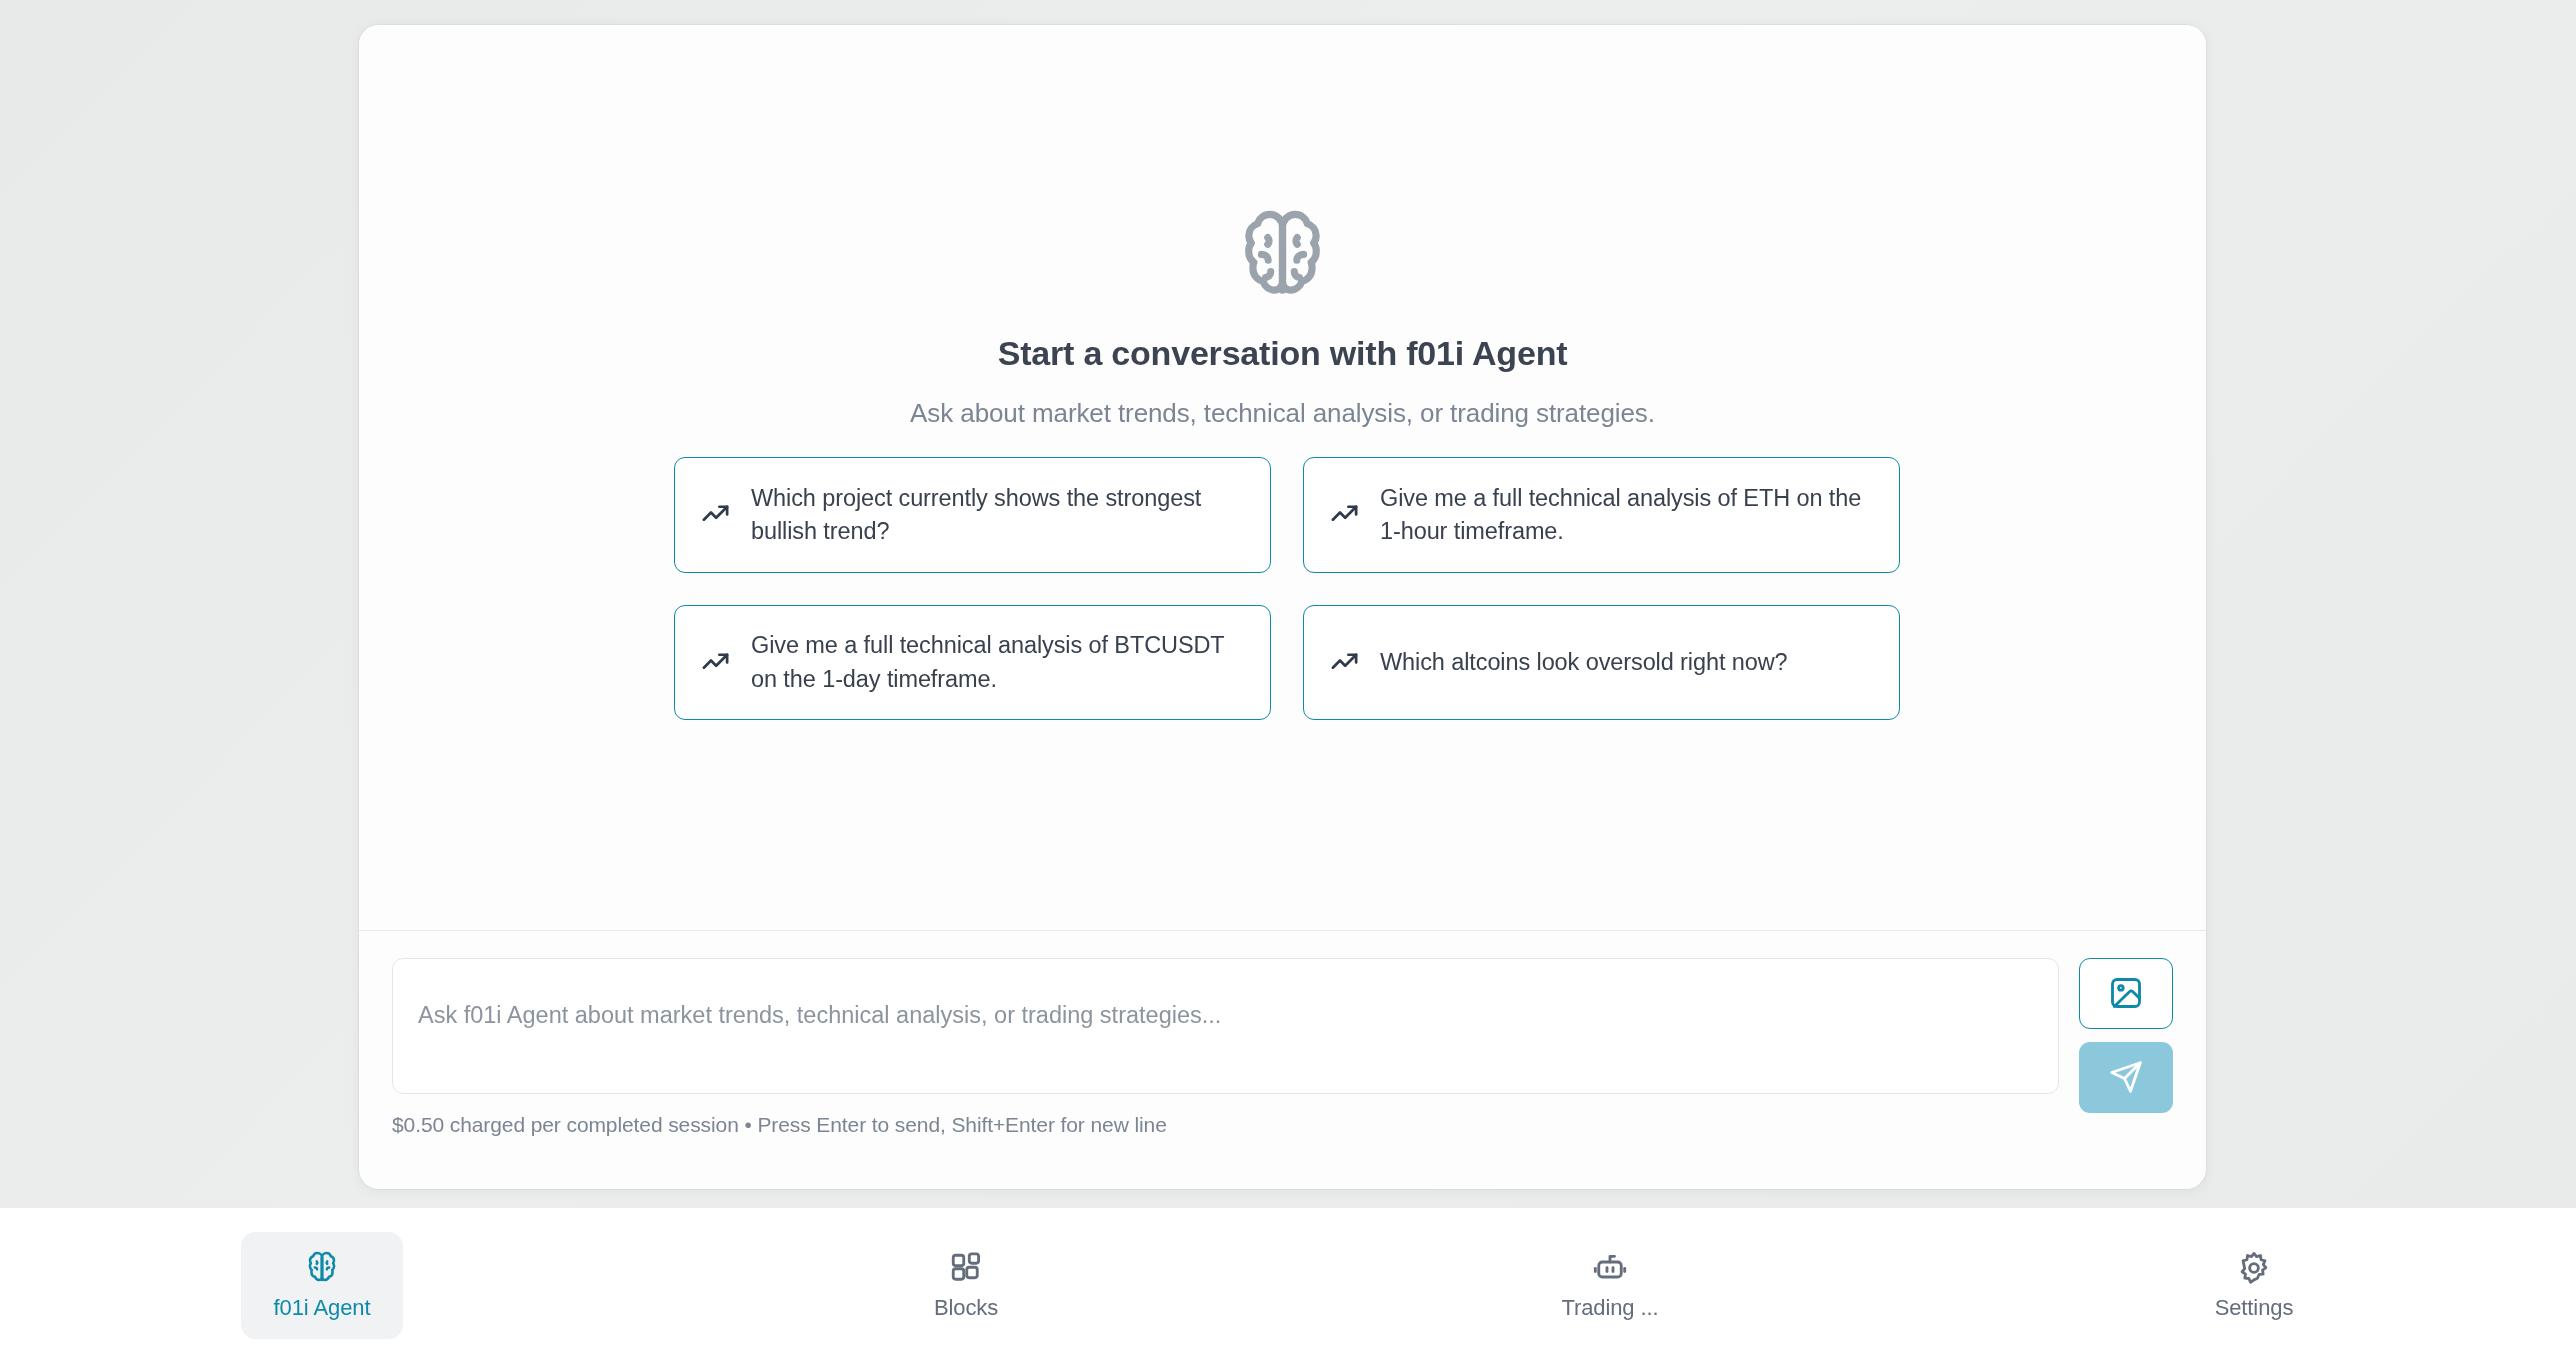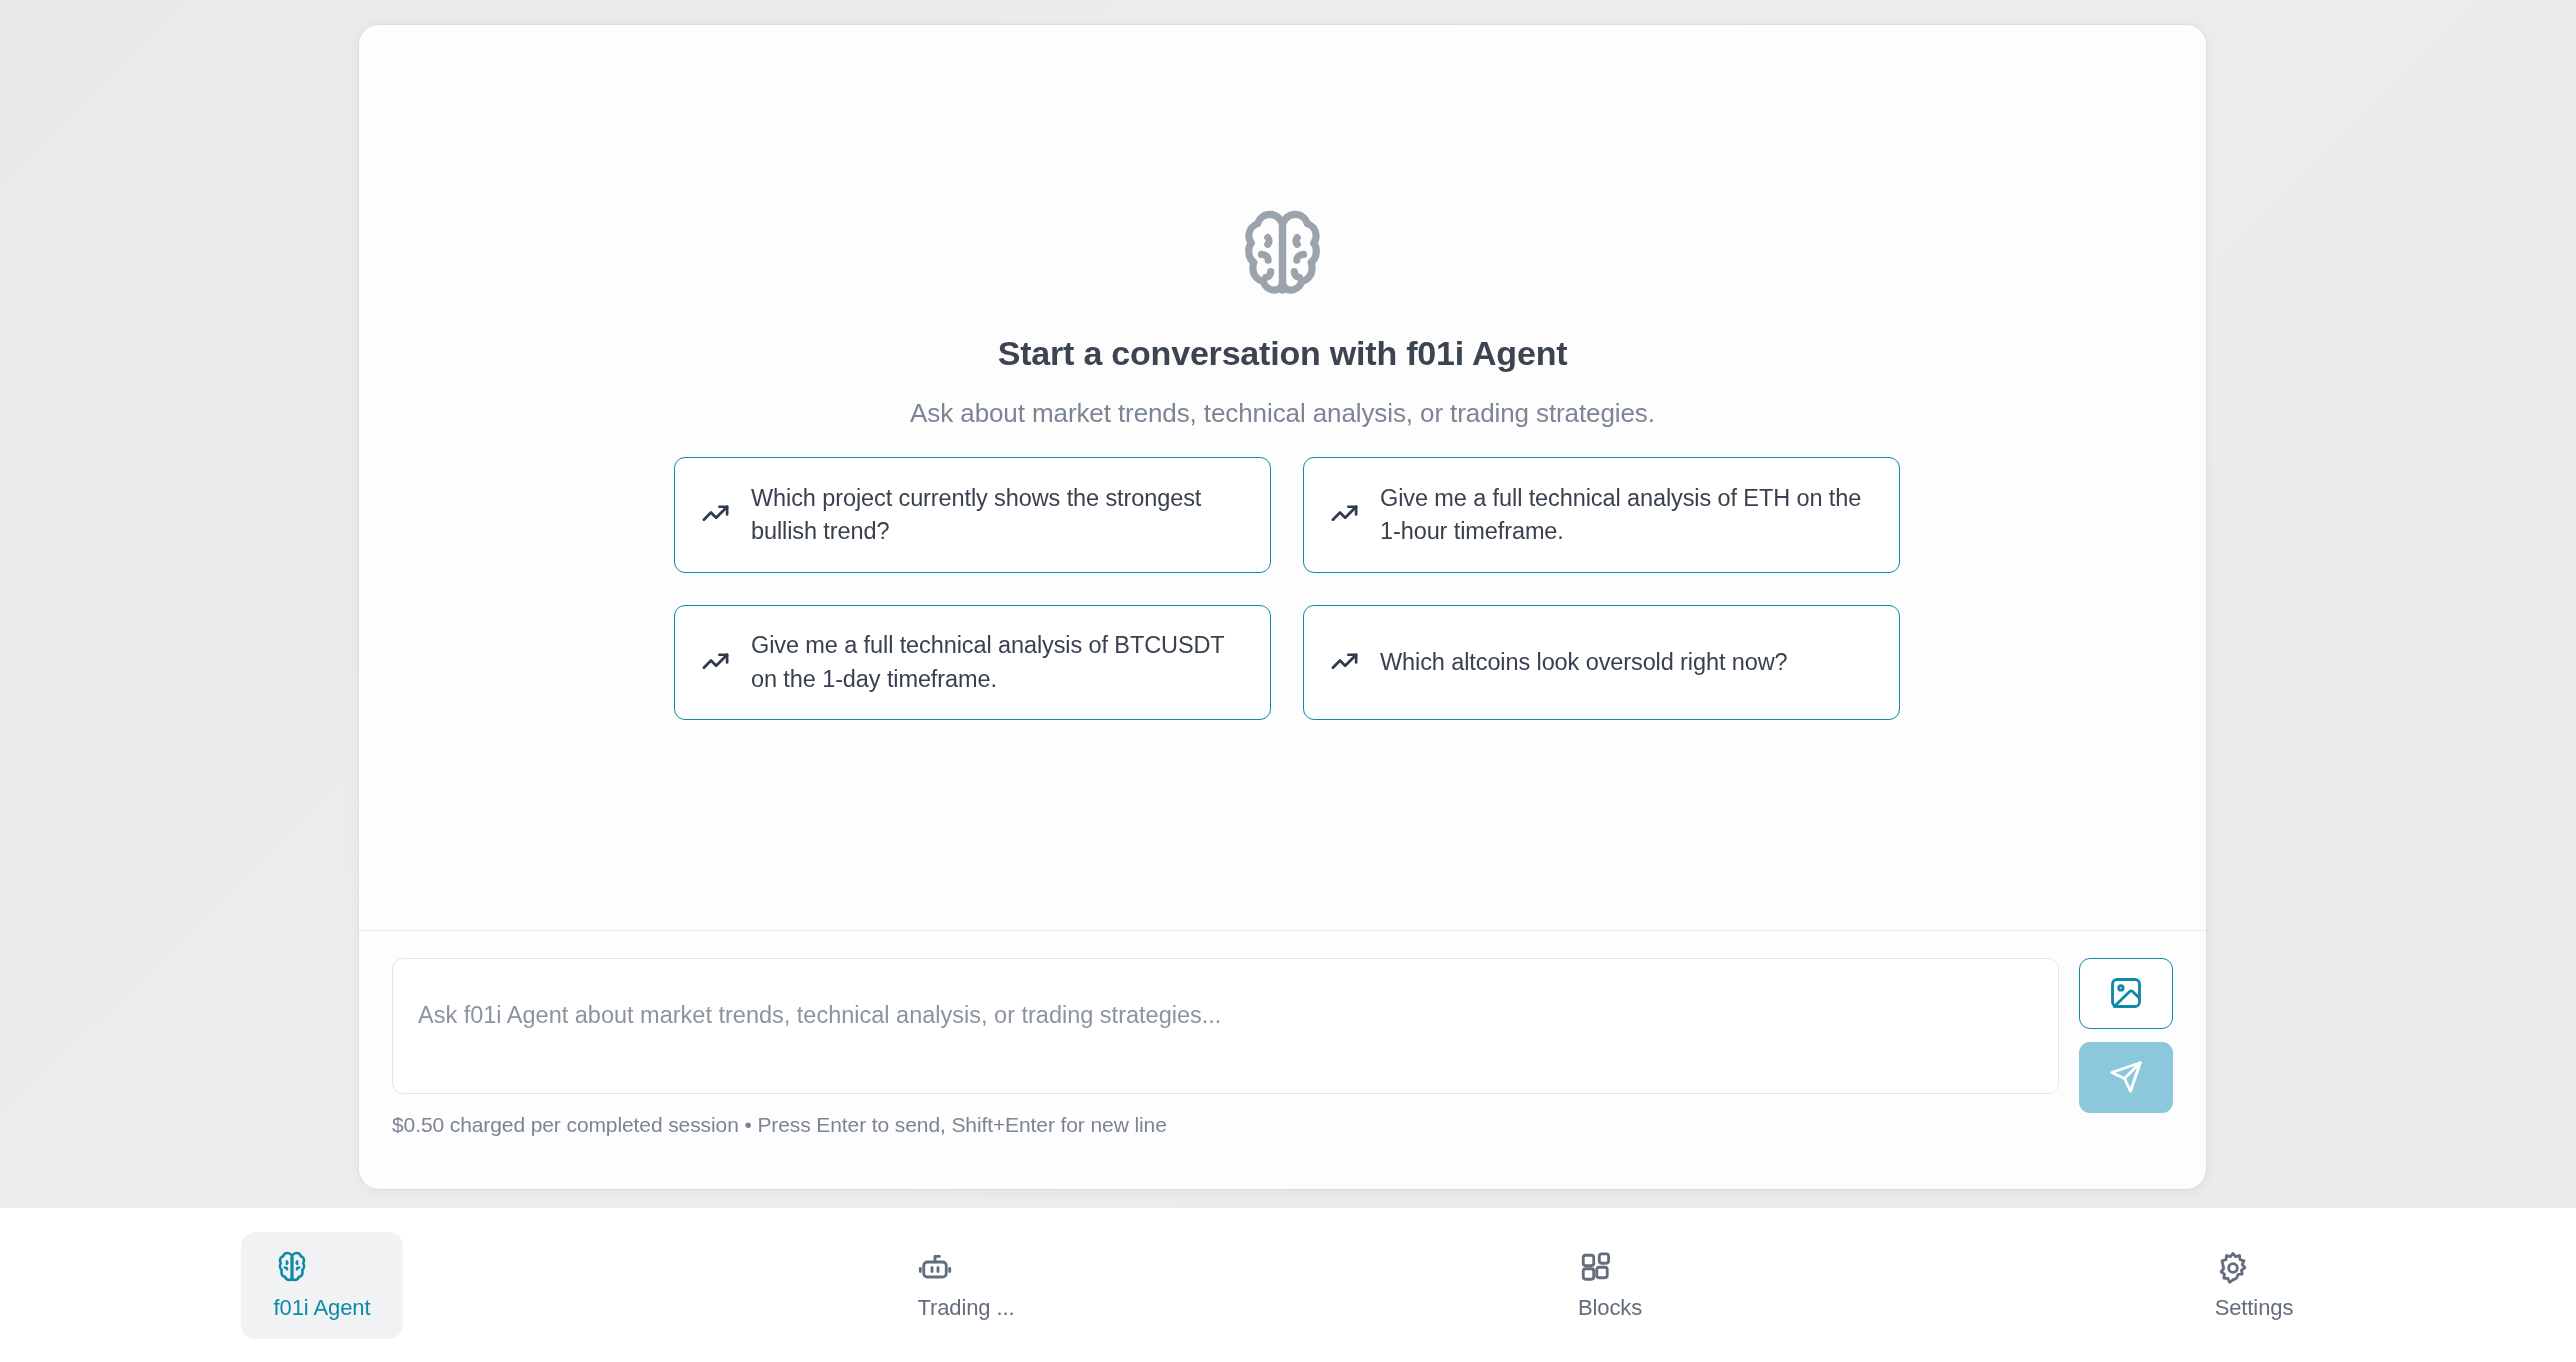--- a/index.html
+++ b/index.html
@@ -202,21 +202,21 @@
     height: 119px;
     cursor: pointer;
     color: #646d7b;
     background: transparent;
     border: none;
     font-family: "Liberation Sans", sans-serif;
   }
   .nav-item .nav-inner {
     display: flex;
     flex-direction: column;
-    align-items: flex-start;
+    align-items: center;
     justify-content: center;
     gap: 9px;
     padding: 18px 33px;
     border-radius: 14.5px;
   }
   .nav-item.active .nav-inner {
     background: #f1f2f4;
     color: #0e8aa8;
   }
   .nav-item.active { color: #0e8aa8; }
@@ -350,50 +350,50 @@
         </svg>
       </span>
       <span class="nav-label">f01i Agent</span>
     </span>
   </button>
 
   <button class="nav-item">
     <span class="nav-inner">
       <span class="nav-icon">
         <svg viewBox="0 0 24 24" fill="none" stroke="currentColor" stroke-width="1.9" stroke-linecap="round" stroke-linejoin="round">
+          <rect x="3.5" y="3.5" width="7" height="7" rx="1.6"></rect>
+          <rect x="14.2" y="2.6" width="6.2" height="6.2" rx="1.6"></rect>
+          <rect x="3.5" y="12.5" width="7" height="7" rx="1.6"></rect>
+          <rect x="12.5" y="11.5" width="7" height="7" rx="1.6"></rect>
+        </svg>
+      </span>
+      <span class="nav-label">Blocks</span>
+    </span>
+  </button>
+
+  <button class="nav-item">
+    <span class="nav-inner">
+      <span class="nav-icon">
+        <svg viewBox="0 0 24 24" fill="none" stroke="currentColor" stroke-width="1.9" stroke-linecap="round" stroke-linejoin="round">
           <rect x="4.5" y="8" width="15" height="10" rx="2.4"></rect>
           <path d="M12 8V4.2h3"></path>
           <path d="M2.2 12.2v2.2"></path>
           <path d="M21.8 12.2v2.2"></path>
           <path d="M10 11.8v2.6"></path>
           <path d="M14 11.8v2.6"></path>
         </svg>
       </span>
       <span class="nav-label">Trading ...</span>
     </span>
   </button>
 
   <button class="nav-item">
     <span class="nav-inner">
       <span class="nav-icon">
         <svg viewBox="0 0 24 24" fill="none" stroke="currentColor" stroke-width="1.9" stroke-linecap="round" stroke-linejoin="round">
-          <rect x="3.5" y="3.5" width="7" height="7" rx="1.6"></rect>
-          <rect x="14.2" y="2.6" width="6.2" height="6.2" rx="1.6"></rect>
-          <rect x="3.5" y="12.5" width="7" height="7" rx="1.6"></rect>
-          <rect x="12.5" y="11.5" width="7" height="7" rx="1.6"></rect>
-        </svg>
-      </span>
-      <span class="nav-label">Blocks</span>
-    </span>
-  </button>
-
-  <button class="nav-item">
-    <span class="nav-inner">
-      <span class="nav-icon">
-        <svg viewBox="0 0 24 24" fill="none" stroke="currentColor" stroke-width="1.9" stroke-linecap="round" stroke-linejoin="round">
           <circle cx="12" cy="12" r="2.9"></circle>
           <path d="M12 2.3l1.7 2.1 2.6-.7.4 2.7 2.6.8-1.1 2.5 1.7 2.1-2.2 1.6.4 2.7-2.7.2-1.1 2.5L12 19.9l-2.3 1.6-1.1-2.5-2.7-.2.4-2.7-2.2-1.6 1.7-2.1L4.7 7.2l2.6-.8.4-2.7 2.6.7z"></path>
         </svg>
       </span>
       <span class="nav-label">Settings</span>
     </span>
   </button>
 
 </nav>
 

